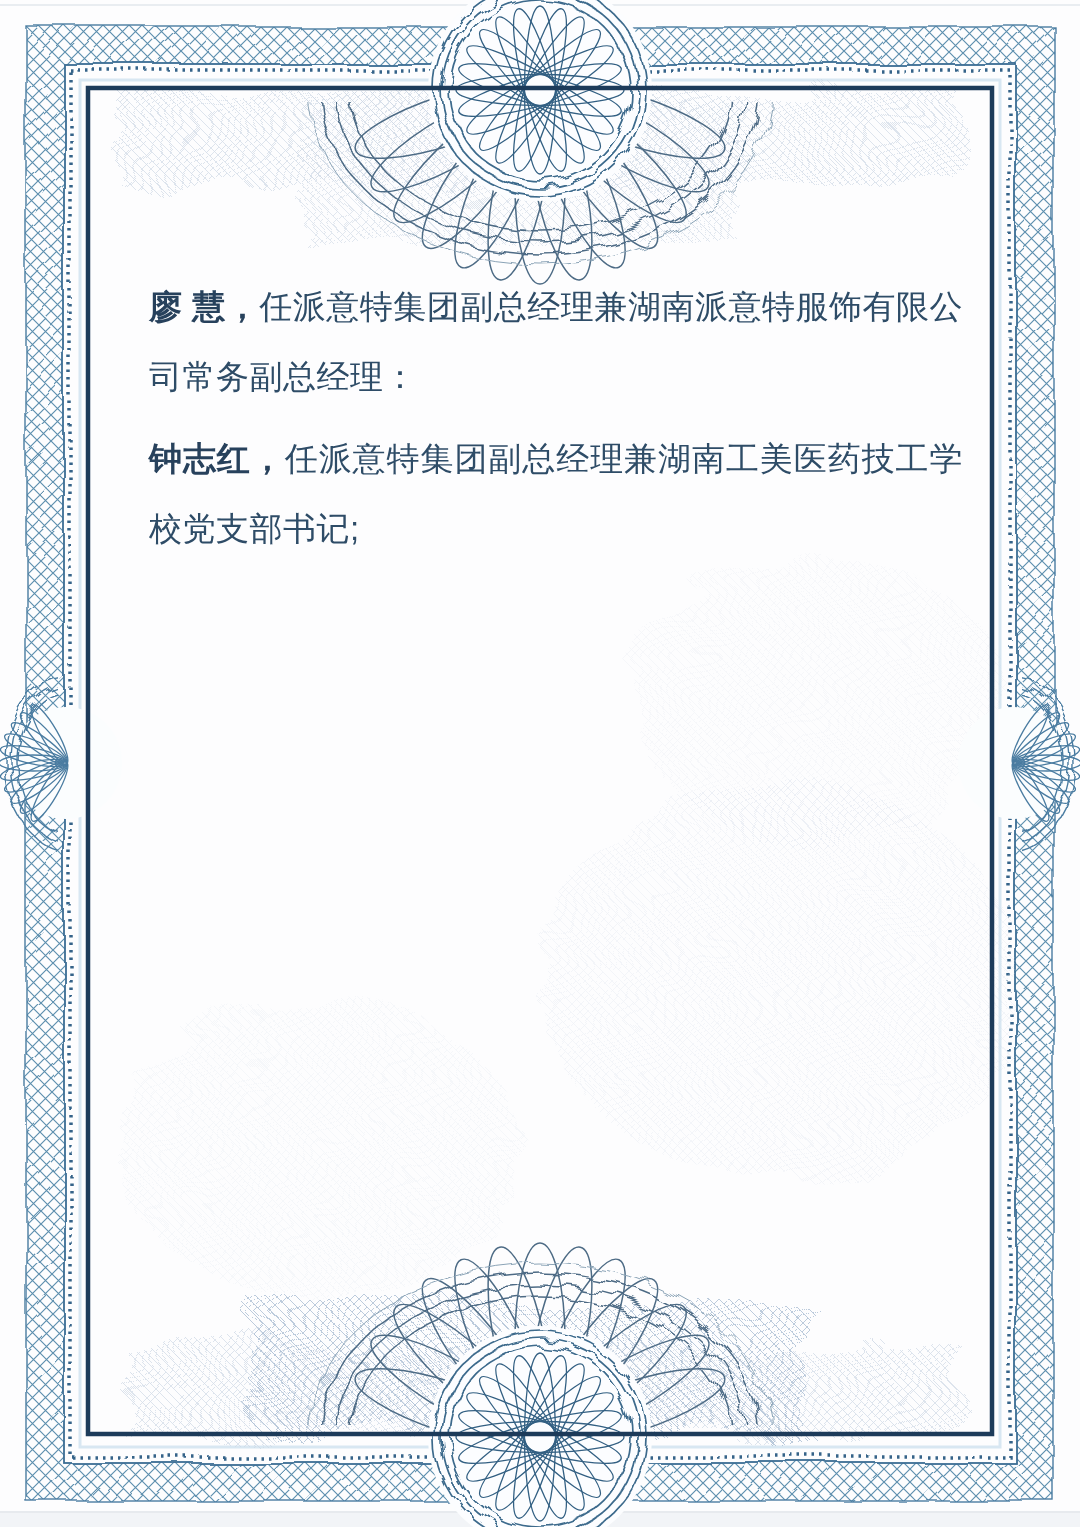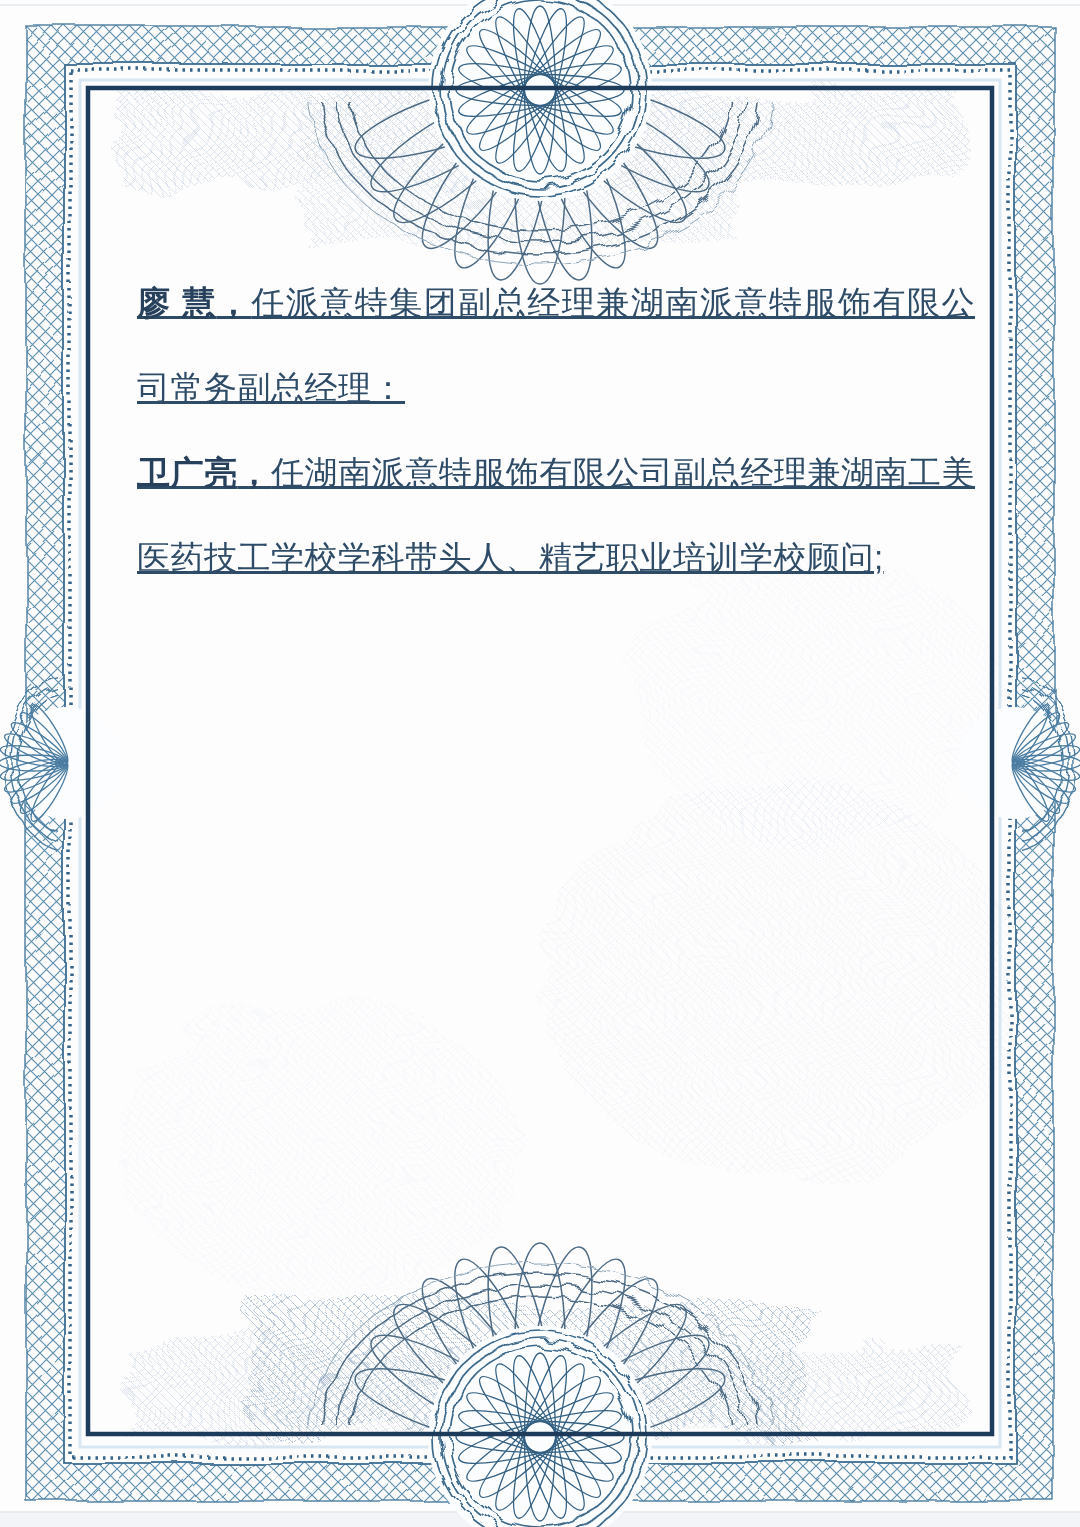--- a/index.html
+++ b/index.html
@@ -5,24 +5,23 @@
   html,body{margin:0;padding:0;background:#ffffff;}
   .page{
     position:relative;width:1080px;height:1527px;overflow:hidden;
     background:#fdfdfe;font-family:"Liberation Sans",sans-serif;
   }
   svg.deco{position:absolute;left:0;top:0;}
   .content{
     position:absolute;left:137px;top:260px;width:838px;z-index:2;
   }
   .para{
-    margin:0;font-size:33px;line-height:85px;color:#2e4c67;
+    margin:12px;font-size:33px;line-height:70px;color:#2e4c67;
     text-align:justify;font-weight:500;letter-spacing:0.5px;
     font-family:"Liberation Sans",sans-serif;
-    text-decoration:underline;
   }
   .pname{font-weight:800;color:#27415c;}
   .pcomma{font-weight:800;color:#27415c;}
 </style>
 </head>
 <body>
 
 <div class="page">
 
   <svg class="deco" width="1080" height="1527" viewBox="0 0 1080 1527" aria-hidden="true">
@@ -171,16 +170,16 @@
     </g>
     <g transform="translate(1014,763) scale(-1,1)">
       <use href="#fanLeft"></use>
     </g>
 
     <rect x="88" y="88" width="904" height="1346" fill="none" stroke="#1d3b5a" stroke-width="4.5"></rect>
   </svg>
 
   <div class="content">
     <p class="para"><span class="pname">廖 慧</span><span class="pcomma">，</span><span>任派意特集团副总经理兼湖南派意特服饰有限公司常务副总经理：</span></p>
-    <p class="para"><span class="pname">卫广亮</span><span class="pcomma">，</span><span>任湖南派意特服饰有限公司副总经理兼湖南工美医药技工学校学科带头人、精艺职业培训学校顾问;</span></p>
+    <p class="para"><span class="pname">钟志红</span><span class="pcomma">，</span><span>任派意特集团副总经理兼湖南工美医药技工学校党支部书记;</span></p>
   </div>
 
 </div>
 
 </body></html>

